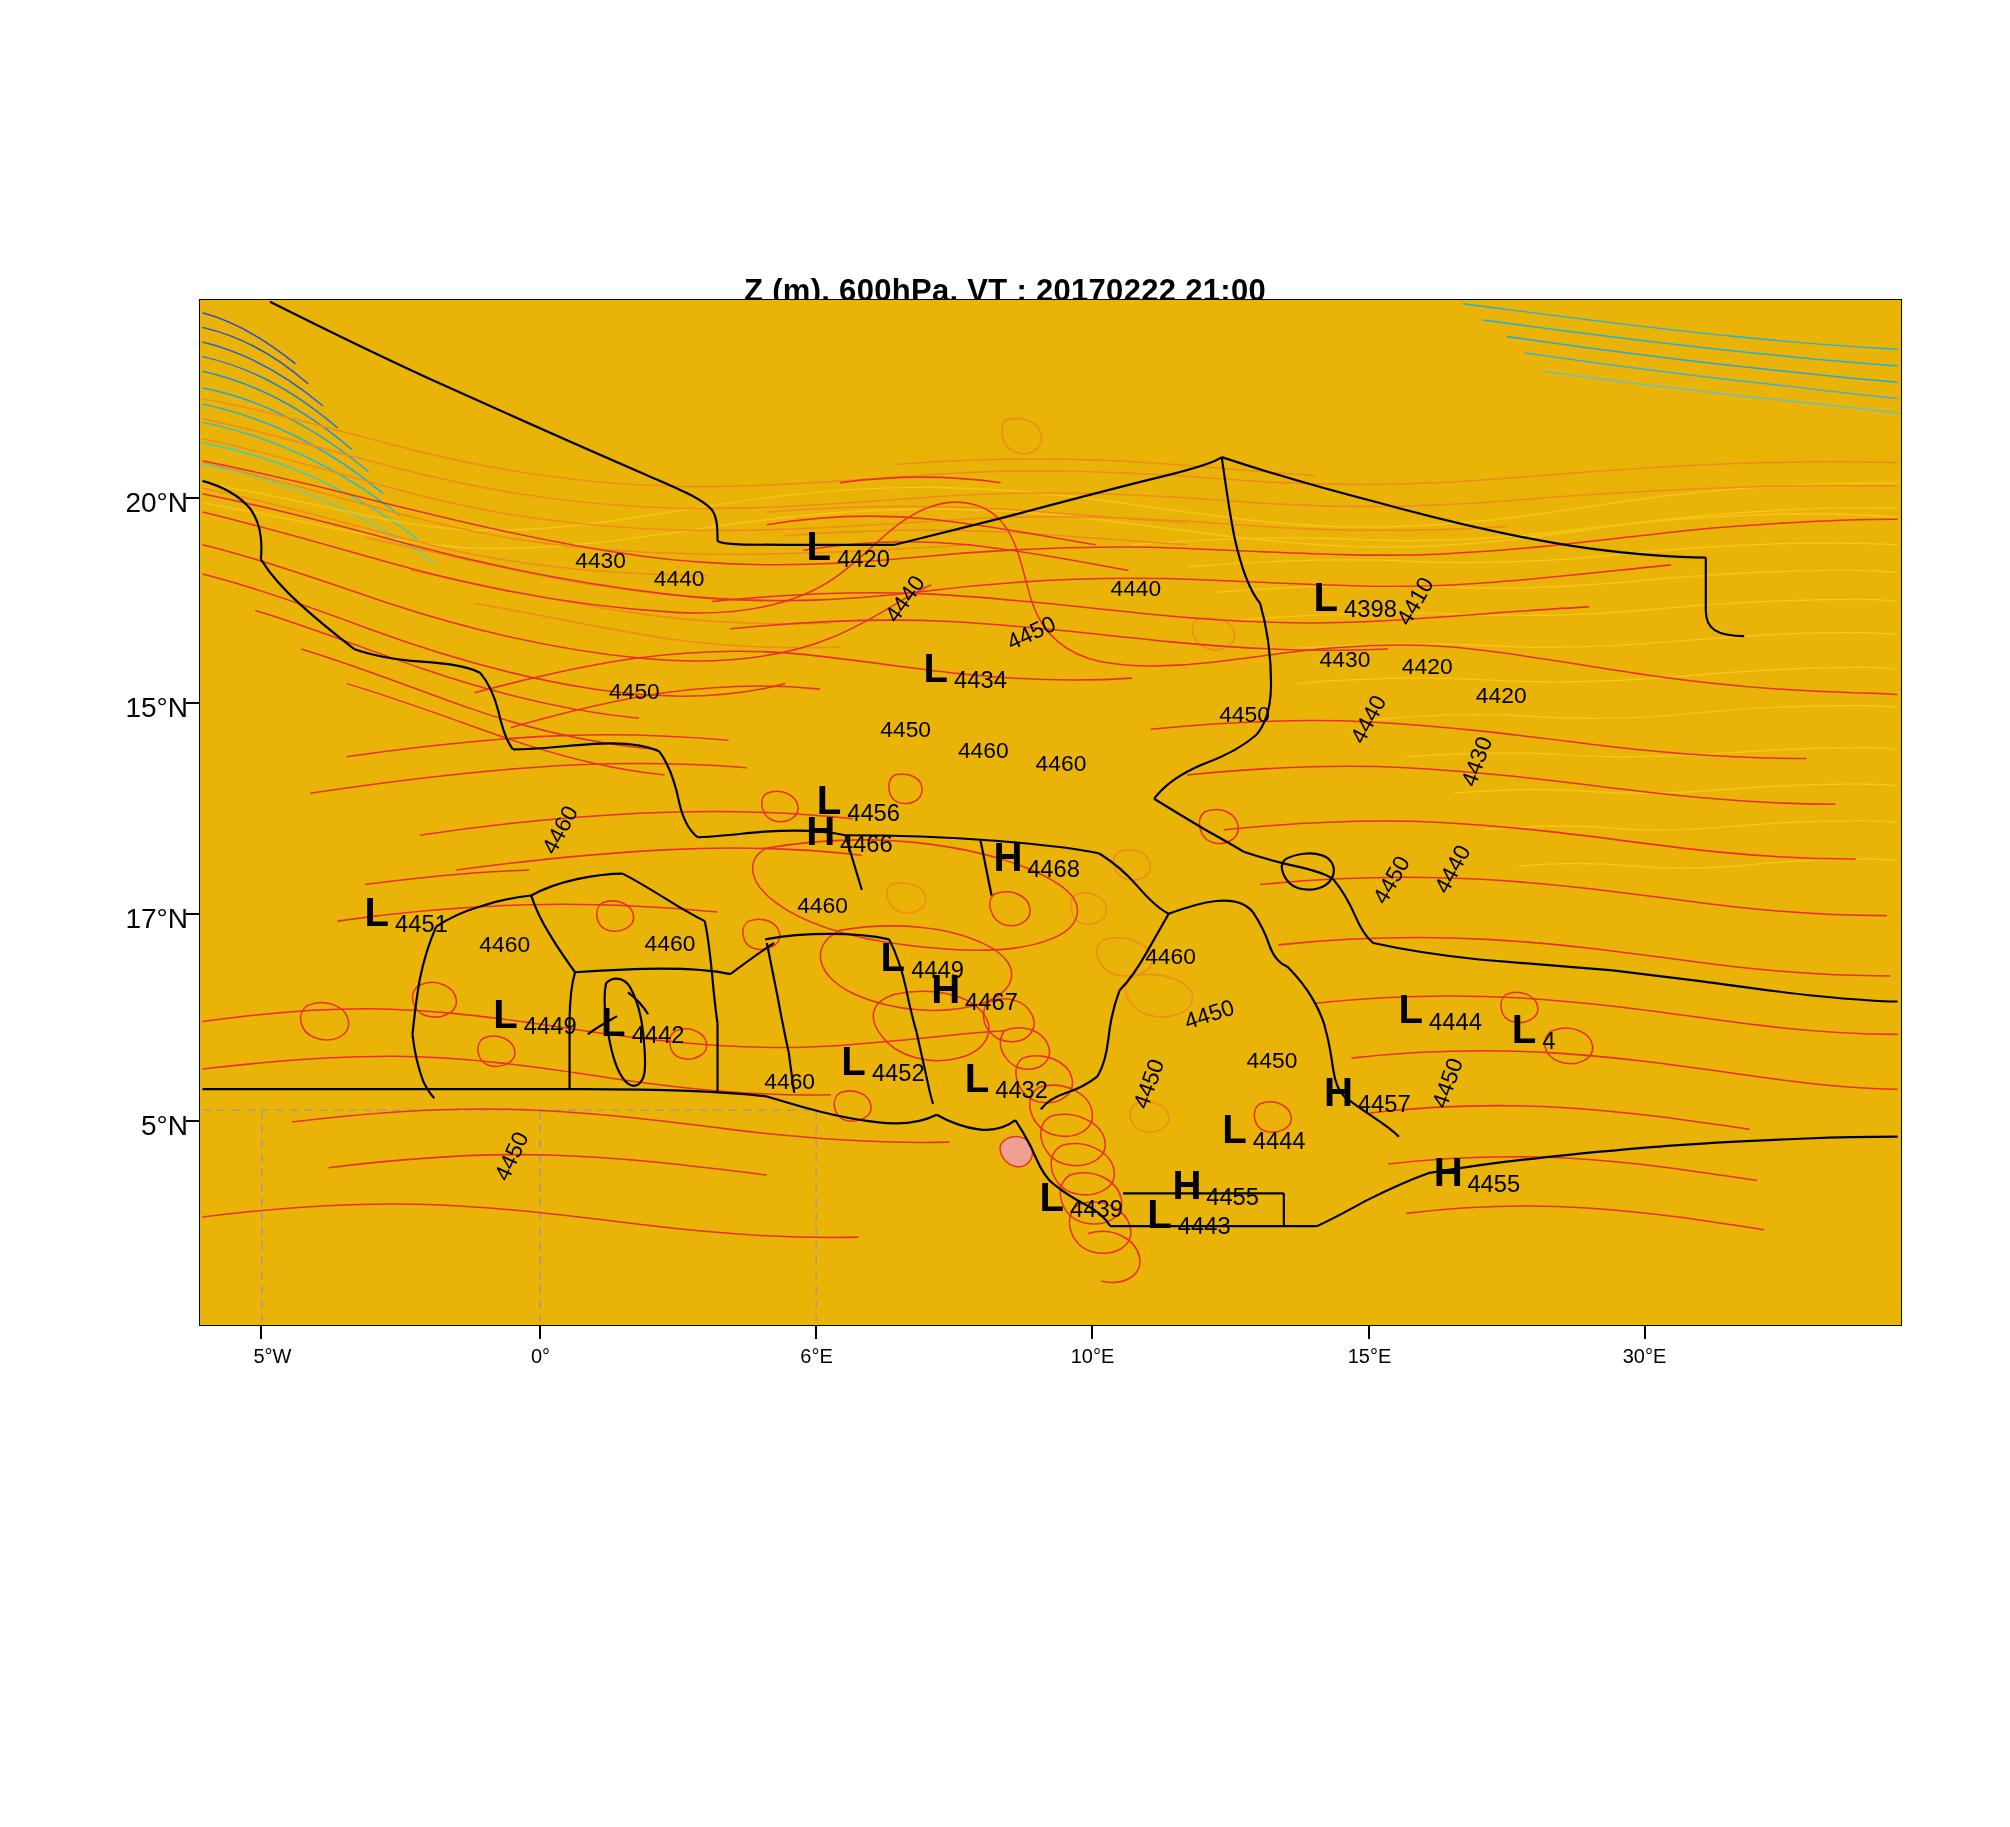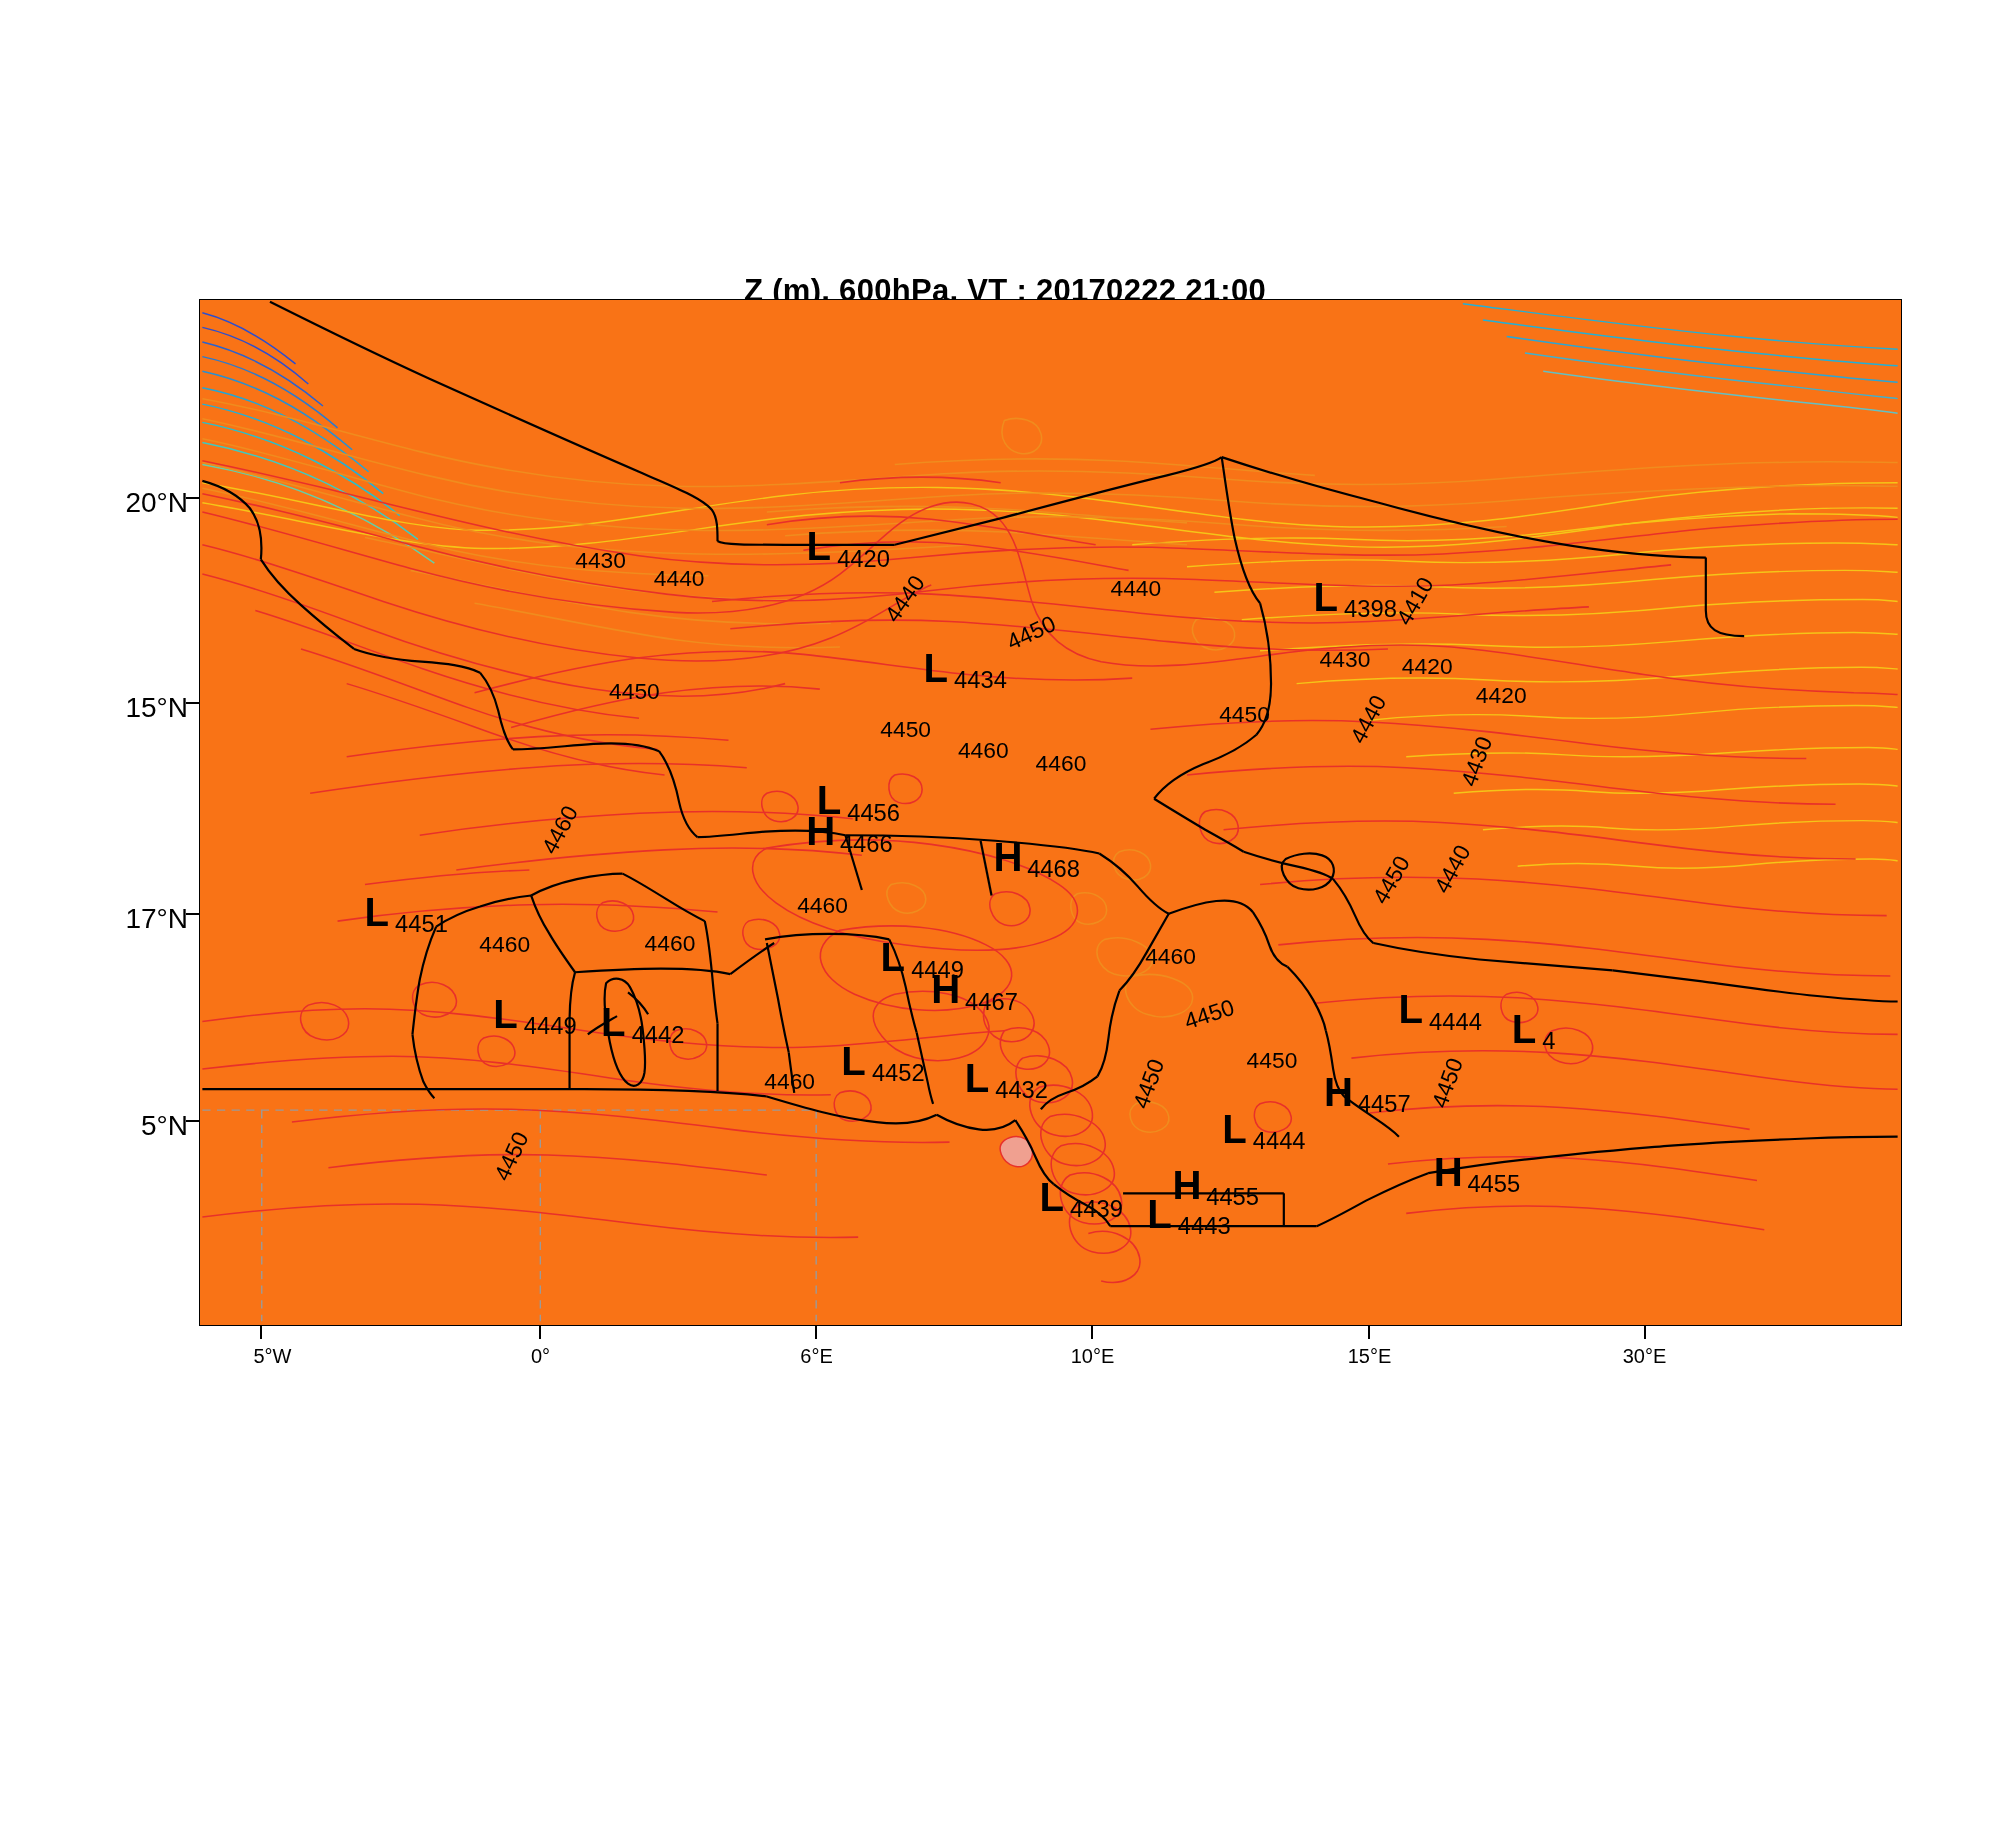--- a/index.html
+++ b/index.html
@@ -36,21 +36,21 @@
   
   #map-frame {
     position: absolute;
     left: 199px;
     top: 299px;
     width: 1703px;
     height: 1027px;
     border: 1.8px solid #000000;
     box-sizing: border-box;
     overflow: hidden;
-    background: #f97316;
+    background: #eab308;
   }
   #map-svg {
     position: absolute;
     left: 0;
     top: 0;
   }
   
   .ytick-label {
     position: absolute;
     font-size: 28px;

